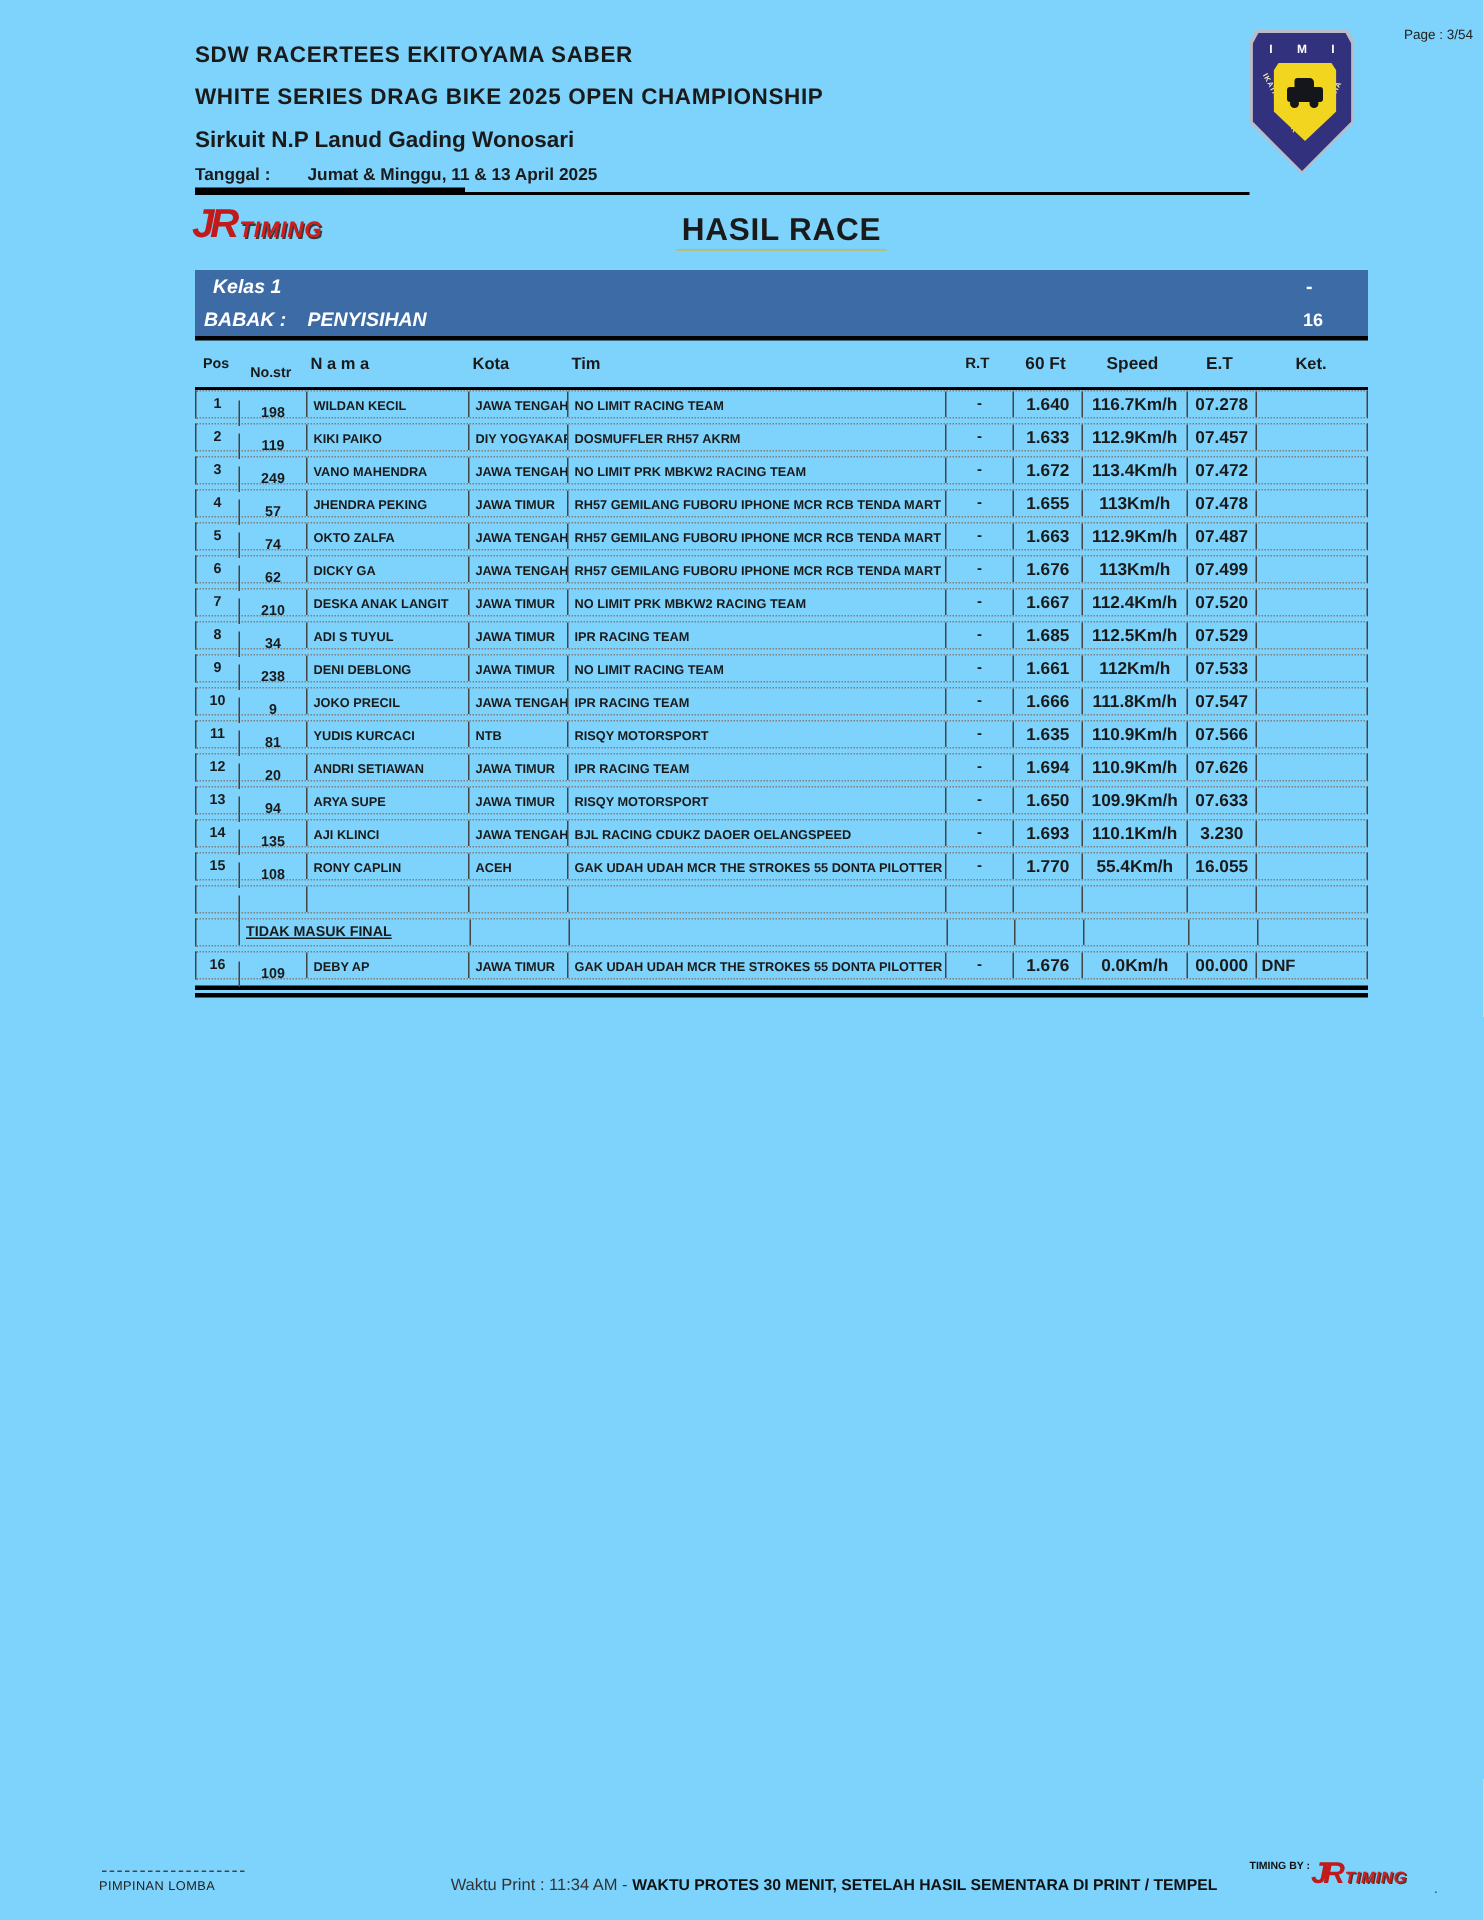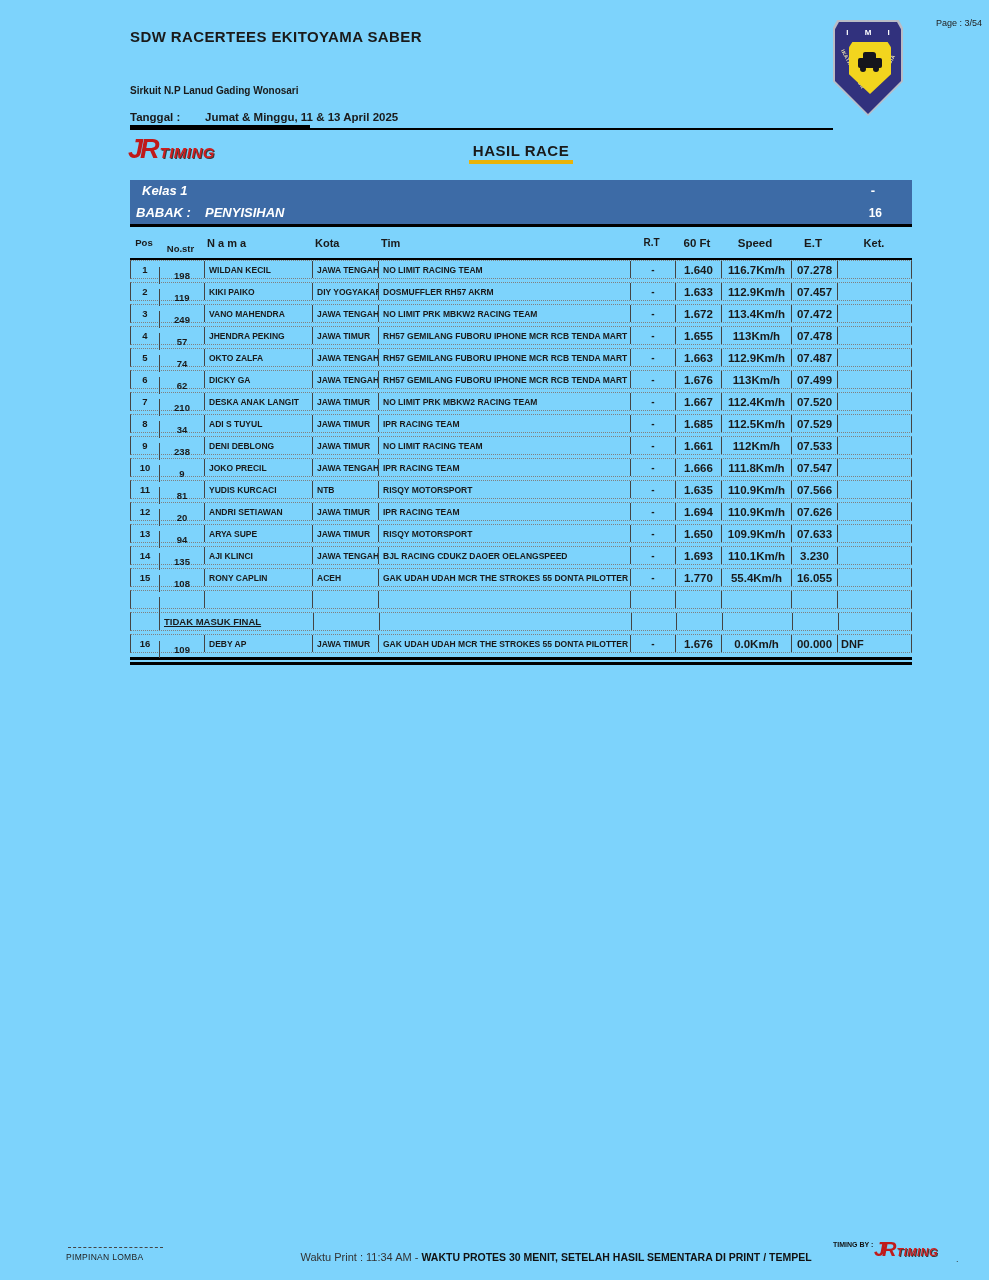--- a/index.html
+++ b/index.html
@@ -6,21 +6,21 @@
   html,body { background:#e8e8e8; }
   .page {
     position:relative; width:989px; height:1280px; margin:0 auto;
     background:#7dd3fc; overflow:hidden;
     font-family:"Liberation Sans", sans-serif; color:#1a1a1a;
   }
   
   .page-label { position:absolute; left:936px; top:18px; font-size:9px; color:#222; }
   .hdr-title1 { position:absolute; left:130px; top:28px;  font-size:15px; font-weight:bold; letter-spacing:.4px; }
   .hdr-title2 { position:absolute; left:130px; top:56px;  font-size:15px; font-weight:bold; letter-spacing:.4px; }
-  .hdr-venue  { position:absolute; left:130px; top:85px;  font-size:10px; font-weight:bold; }
+  .hdr-venue  { position:absolute; left:130px; top:85px;  font-size:15px; font-weight:bold; }
   .hdr-date   { position:absolute; left:130px; top:111px; font-size:11.5px; font-weight:bold; }
   .hdr-date .dlabel { display:inline-block; width:75px; }
   .rule-short { position:absolute; left:130px; top:125px; width:180px; height:3px; background:#000; }
   .rule-long  { position:absolute; left:130px; top:128px; width:703px; height:2px; background:#000; }
 
   
   .imi { position:absolute; left:833px; top:20px; width:70px; height:96px; }
   .imi-silver { position:absolute; inset:0; background:#b9bcc6;
     clip-path:polygon(6% 0,94% 0,100% 8%,100% 64%,50% 100%,0 64%,0 8%); }
   .imi-navy { position:absolute; inset:2px; background:#31317d;
@@ -40,22 +40,22 @@
   
   .jrlogo { display:inline-block; white-space:nowrap; }
   .jr-j { font-style:italic; font-weight:900; font-size:27px; color:#c01a1a; letter-spacing:-3px; }
   .jr-t { font-style:italic; font-weight:900; font-size:15px; color:#cf1d1d;
     letter-spacing:.5px; text-shadow:1px 1px 0 #3a3a3a; margin-left:3px; }
   .jrlogo.small .jr-j { font-size:20px; }
   .jrlogo.small .jr-t { font-size:11px; }
   .jr-head { position:absolute; left:128px; top:134px; }
 
   .race-title-wrap { position:absolute; left:130px; top:142px; width:782px; text-align:center; }
-  .race-title { font-size:15px; font-weight:bold; letter-spacing:.5px;
-    border-bottom:4px solid #eab308; padding:0 4px 1px; }
+  .race-title { font-size:21px; font-weight:bold; letter-spacing:.5px;
+    border-bottom:1px solid #eab308; padding:0 4px 1px; }
 
   
   .band { position:absolute; left:130px; top:180px; width:782px; height:44px;
     background:#3d6ba6; color:#fff; font-style:italic; font-weight:bold; }
   .band-line { position:relative; height:22px; line-height:22px; font-size:13px; }
   .b-kelas { position:absolute; left:12px; }
   .b-class { position:absolute; left:75px; }
   .b-dash  { position:absolute; right:37px; font-style:normal; }
   .b-babak { position:absolute; left:6px; }
   .b-round { position:absolute; left:75px; }
@@ -99,20 +99,21 @@
   .f-dot { position:absolute; left:956px; top:1254px; font-size:9px; color:#333; }
 </style>
 </head>
 <body>
 
 <div class="page">
 
   <div class="page-label">Page : 3/54</div>
 
   <div class="hdr-title1">SDW RACERTEES EKITOYAMA SABER</div>
+  <div class="hdr-title2">WHITE SERIES DRAG BIKE 2025 OPEN CHAMPIONSHIP</div>
   <div class="hdr-venue">Sirkuit N.P Lanud Gading Wonosari</div>
   <div class="hdr-date">
     <span class="dlabel">Tanggal :</span><span>Jumat &amp; Minggu, 11 &amp; 13 April 2025</span>
   </div>
   <div class="rule-short"></div>
   <div class="rule-long"></div>
 
   <div class="imi">
     <div class="imi-silver"></div>
     <div class="imi-navy">

